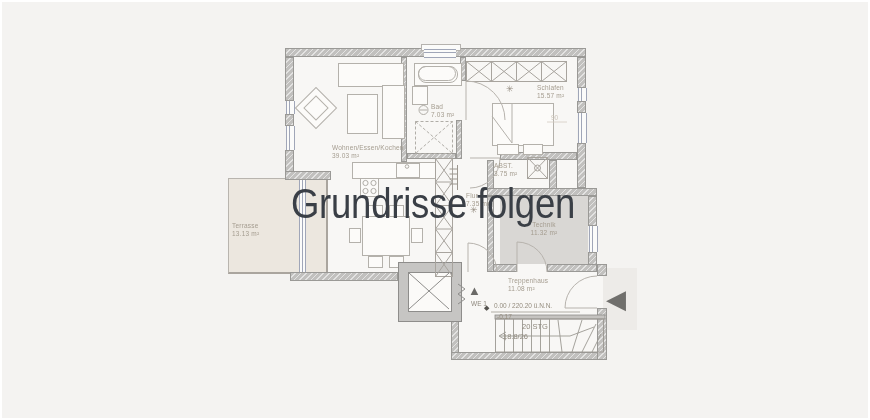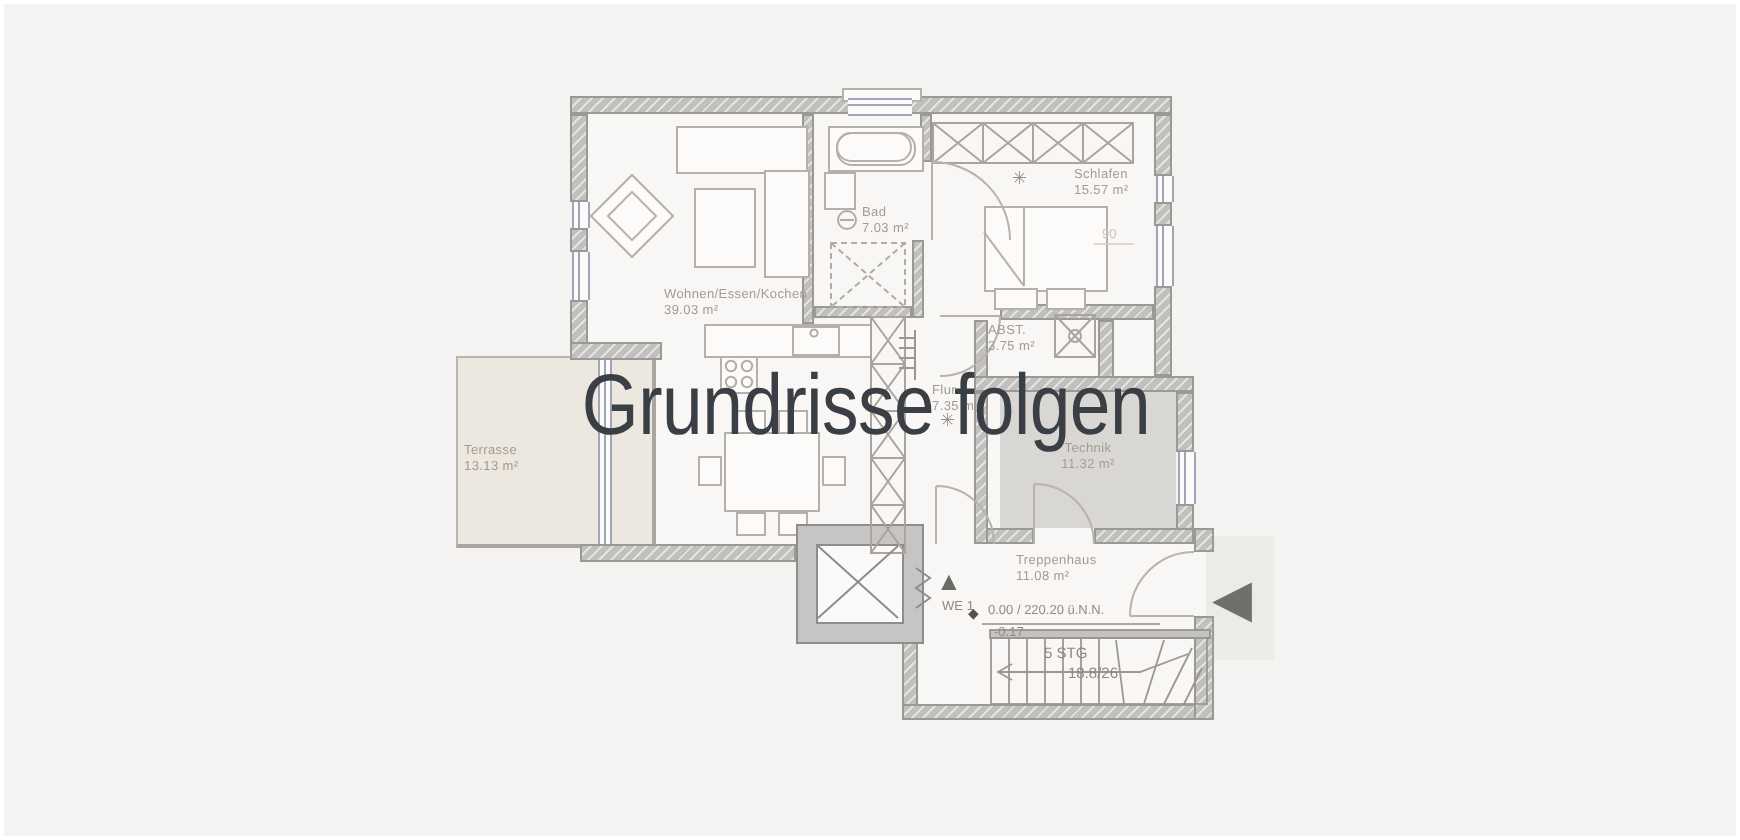--- a/index.html
+++ b/index.html
@@ -195,21 +195,21 @@
   <div class="room-label" style="left:232px;top:222px">
     <div>Terrasse</div>
     <div>13.13 m²</div>
   </div>
 
   <span class="glyph" style="left:468px;top:284px;font-size:13px;line-height:13px;color:#6b6a67">▲</span>
   <div class="tiny" style="left:464px;top:300px;width:30px;text-align:center;color:#8f897e">WE 1</div>
   <span class="glyph" style="left:484px;top:304px;font-size:7px;line-height:7px;color:#55534e">◆</span>
   <div class="tiny" style="left:494px;top:302px">0.00 / 220.20 ü.N.N.</div>
   <div class="tiny" style="left:497px;top:313px">-0.17</div>
-  <div class="stair-note" style="left:522px;top:323px">5 STG</div>
-  <div class="stair-note" style="left:534px;top:333px">18.8/26</div>
+  <div class="stair-note" style="left:522px;top:323px">20 STG</div>
+  <div class="stair-note" style="left:503px;top:333px">18.8/26</div>
   <div class="tiny" style="left:551px;top:114px;color:#cbc3b8">90</div>
   <span class="glyph" style="left:506px;top:85px;font-size:9px;line-height:9px;color:#968f83">✳</span>
   <span class="glyph" style="left:470px;top:206px;font-size:9px;line-height:9px;color:#968f83">✳</span>
   <span class="glyph" style="left:606px;top:284px;font-size:26px;line-height:30px;color:#706f6c">◀</span>
 
   <div class="overlay-text">Grundrisse folgen</div>
 </div>
 
 </body></html>

